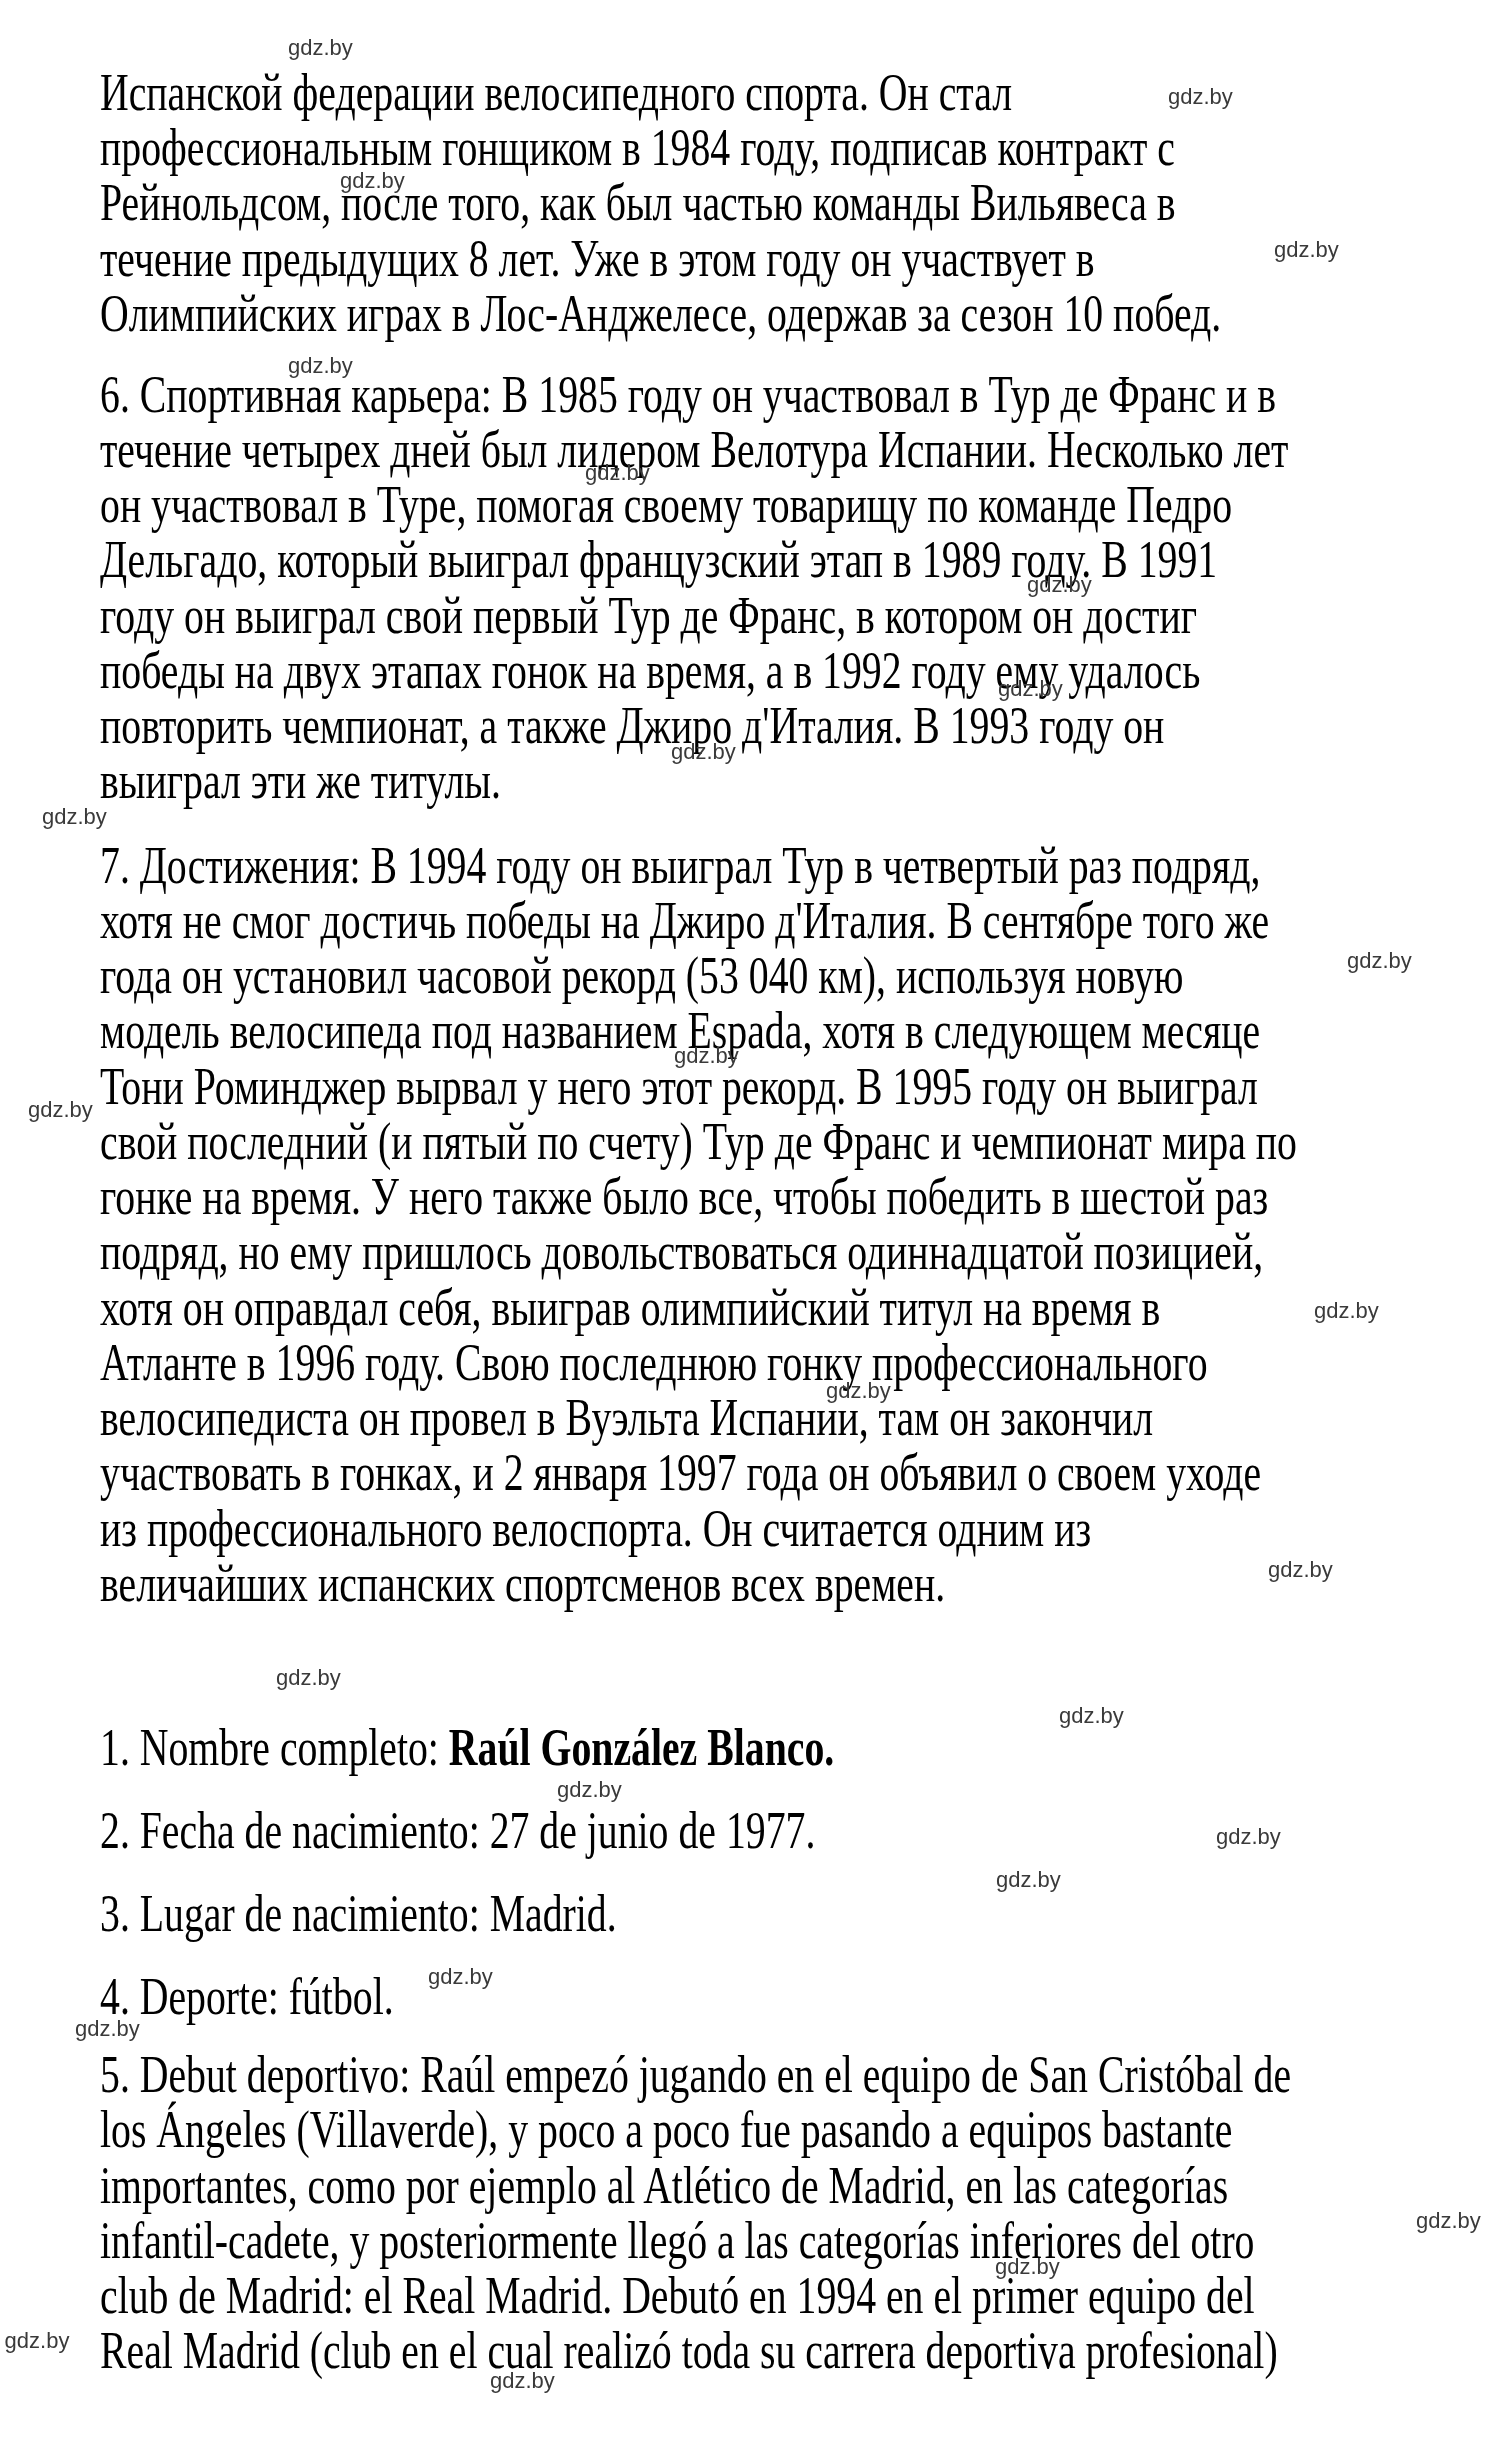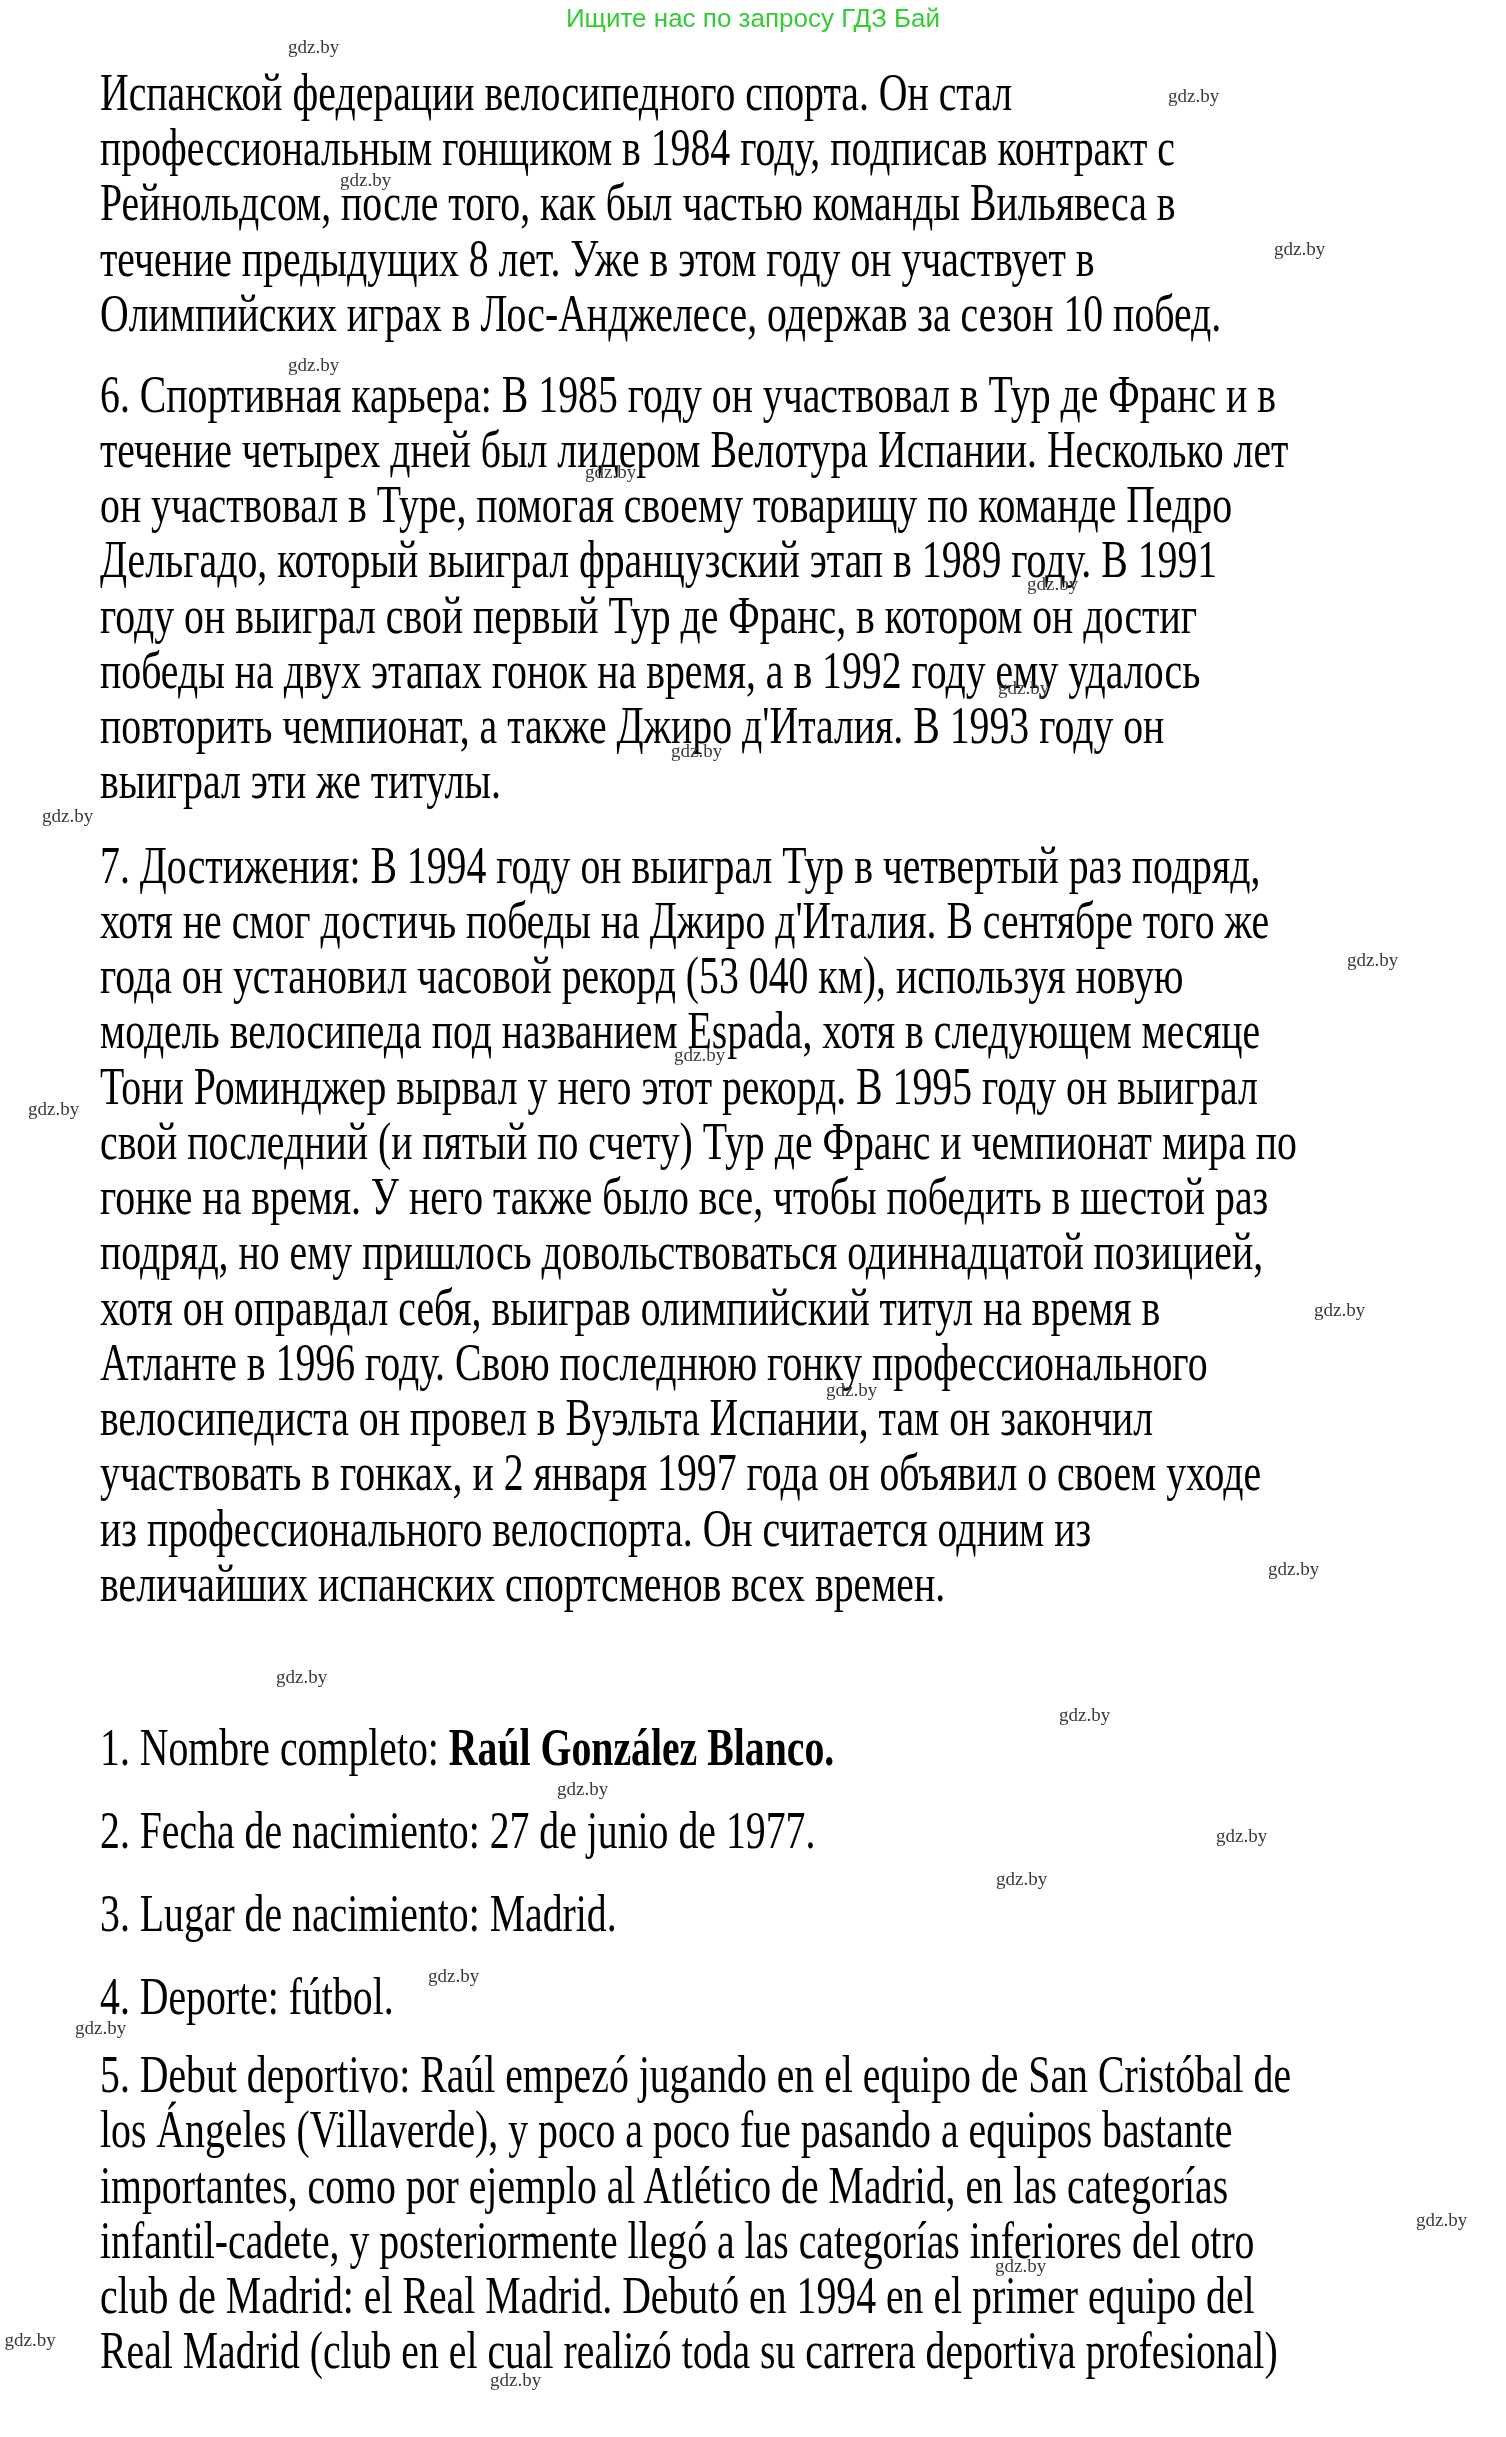--- a/index.html
+++ b/index.html
@@ -10,34 +10,33 @@
   .banner{
     position:absolute;top:3.1px;left:0;right:0;text-align:center;
     font-family:"Liberation Sans", sans-serif;font-size:26px;font-weight:400;color:#33cc33;
   }
   .tl{
     position:absolute;left:100px;font-size:53px;line-height:1;white-space:nowrap;color:#000;
     transform:scaleX(0.75);transform-origin:0 0;
   }
   .tl b{font-weight:bold;}
   .wm{
-    position:absolute;font-family:Liberation Serif, serif;font-size:19px;color:#3a3a3a;
+    position:absolute;font-family:Liberation Sans, sans-serif;font-size:22px;color:#3a3a3a;
     white-space:nowrap;line-height:1;
   }
   .footer{
     position:absolute;top:2399px;left:0;right:0;text-align:center;
     font-family:"Liberation Sans", sans-serif;font-size:31px;color:#4b0e8e;letter-spacing:0.8px;
   }
 </style>
 </head>
 <body>
 
 <div id="page">
 
-  <div class="banner">Ищите нас по запросу ГДЗ Бай</div>
 
   <div class="tl" style="top:66px">Испанской федерации велосипедного спорта. Он стал</div>
   <div class="tl" style="top:121px">профессиональным гонщиком в 1984 году, подписав контракт с</div>
   <div class="tl" style="top:176px">Рейнольдсом, после того, как был частью команды Вильявеса в</div>
   <div class="tl" style="top:232px">течение предыдущих 8 лет. Уже в этом году он участвует в</div>
   <div class="tl" style="top:287px">Олимпийских играх в Лос-Анджелесе, одержав за сезон 10 побед.</div>
 
   <div class="tl" style="top:368px">6. Спортивная карьера: В 1985 году он участвовал в Тур де Франс и в</div>
   <div class="tl" style="top:423px">течение четырех дней был лидером Велотура Испании. Несколько лет</div>
   <div class="tl" style="top:478px">он участвовал в Туре, помогая своему товарищу по команде Педро</div>

